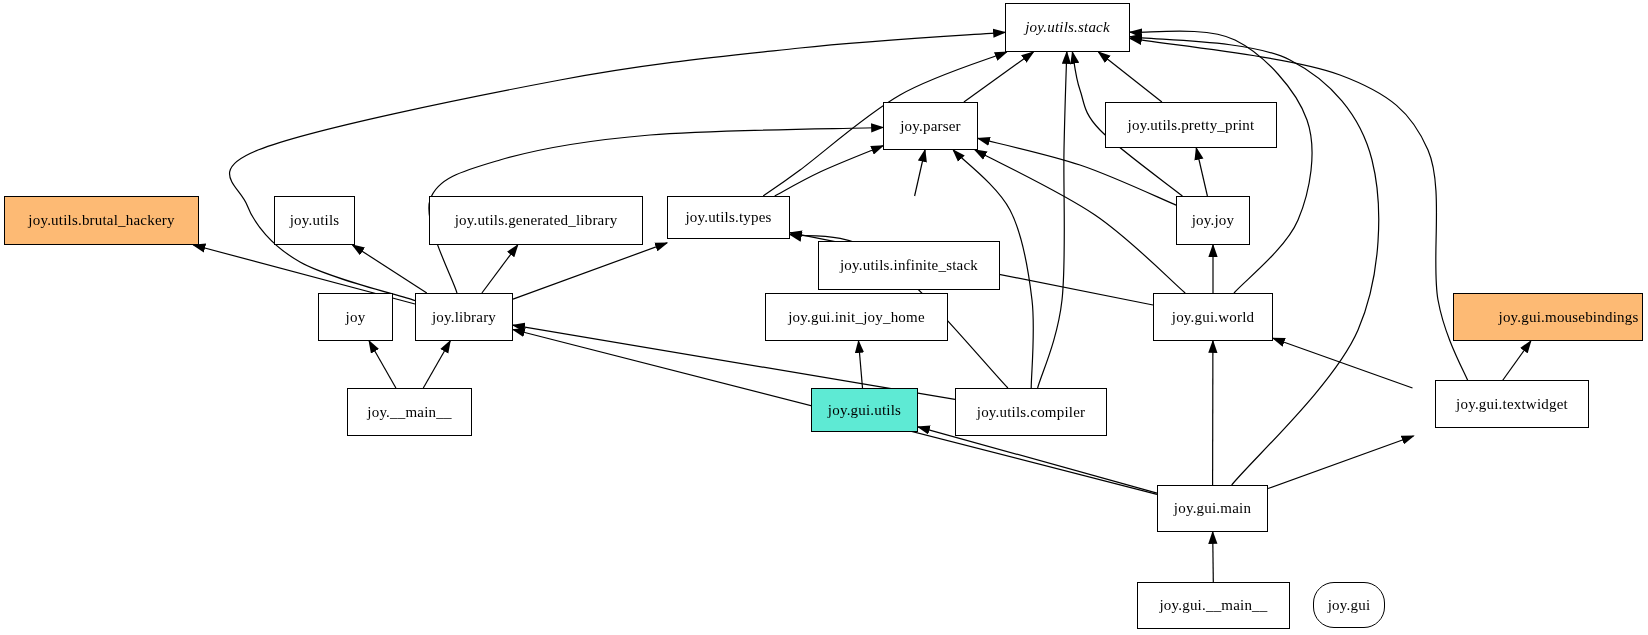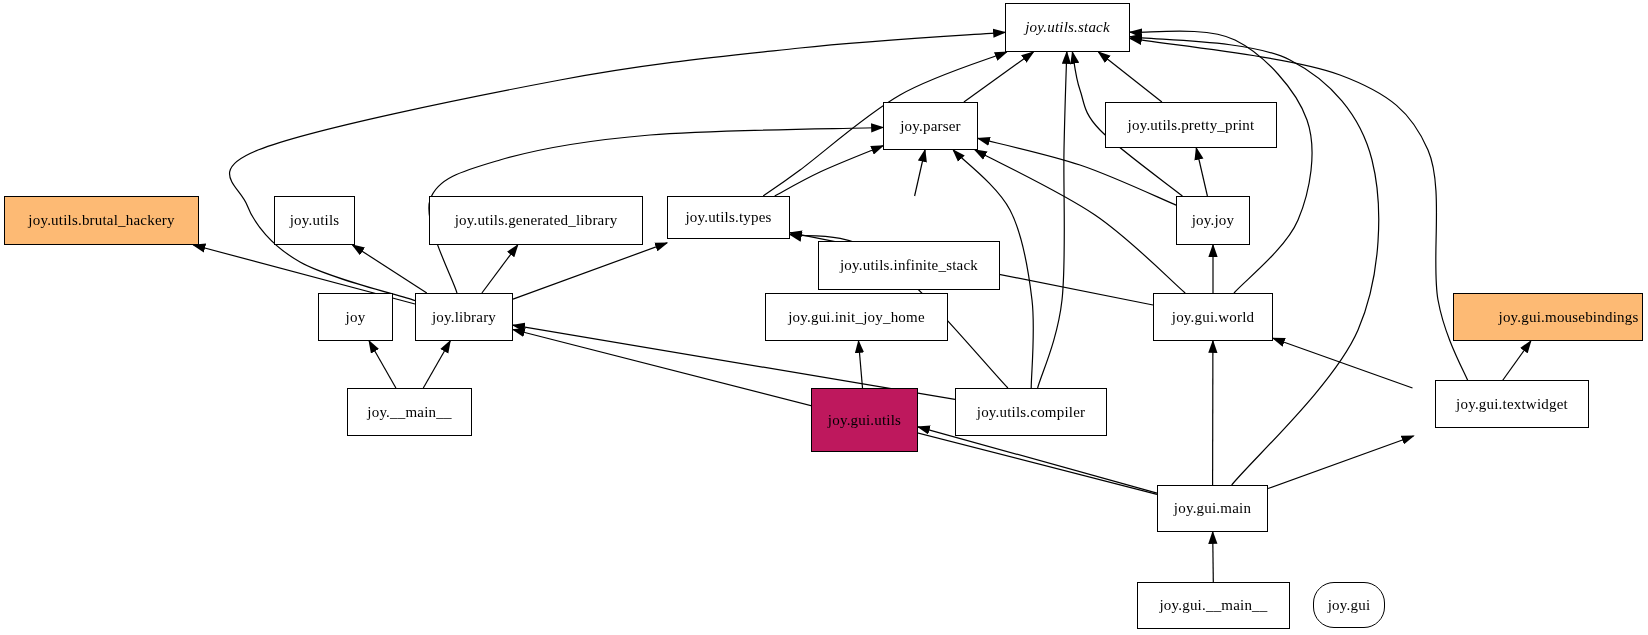--- a/index.html
+++ b/index.html
@@ -83,20 +83,20 @@
       <div class="node" style="left: 429px; top: 196px; width: 214px; height: 49px; border-color: rgb(0, 0, 0); background: rgb(255, 255, 255);">joy.utils.generated_library</div>
       <div class="node" style="left: 667px; top: 196px; width: 123px; height: 43px; border-color: rgb(0, 0, 0); background: rgb(255, 255, 255);">joy.utils.types</div>
       <div class="node" style="left: 818px; top: 196px; width: 182px; height: 49px; border-color: rgb(0, 0, 0); background: rgb(255, 255, 255); margin-top: 45px;">joy.utils.infinite_stack</div>
       <div class="node" style="left: 1176px; top: 196px; width: 74px; height: 49px; border-color: rgb(0, 0, 0); background: rgb(255, 255, 255);">joy.joy</div>
       <div class="node" style="left: 318px; top: 293px; width: 75px; height: 48px; border-color: rgb(0, 0, 0); background: rgb(255, 255, 255);">joy</div>
       <div class="node" style="left: 415px; top: 293px; width: 98px; height: 48px; border-color: rgb(0, 0, 0); background: rgb(255, 255, 255);">joy.library</div>
       <div class="node" style="left: 765px; top: 293px; width: 183px; height: 48px; border-color: rgb(0, 0, 0); background: rgb(255, 255, 255);">joy.gui.init_joy_home</div>
       <div class="node" style="left: 1153px; top: 293px; width: 120px; height: 48px; border-color: rgb(0, 0, 0); background: rgb(255, 255, 255);">joy.gui.world</div>
       <div class="node" style="left: 1453px; top: 293px; width: 190px; height: 48px; border-color: rgb(0, 0, 0); background: #fdba74; padding-left: 41px;">joy.gui.mousebindings</div>
       <div class="node" style="left: 347px; top: 388px; width: 125px; height: 48px; border-color: rgb(0, 0, 0); background: rgb(255, 255, 255);">joy.__main__</div>
-      <div class="node" style="left: 811px; top: 388px; width: 107px; height: 64px; border-color: rgb(0, 0, 0); background: #be185d;">joy.gui.utils</div>
+      <div class="node" style="left: 811px; top: 388px; width: 107px; height: 44px; border-color: rgb(0, 0, 0); background: #5eead4;">joy.gui.utils</div>
       <div class="node" style="left: 955px; top: 388px; width: 152px; height: 48px; border-color: rgb(0, 0, 0); background: rgb(255, 255, 255);">joy.utils.compiler</div>
       <div class="node" style="left: 1403px; top: 380px; width: 154px; height: 48px; border-color: rgb(0, 0, 0); background: rgb(255, 255, 255); margin-left: 32px;">joy.gui.textwidget</div>
       <div class="node" style="left: 1157px; top: 485px; width: 111px; height: 47px; border-color: rgb(0, 0, 0); background: rgb(255, 255, 255);">joy.gui.main</div>
       <div class="node" style="left: 1137px; top: 582px; width: 153px; height: 47px; border-color: rgb(0, 0, 0); background: rgb(255, 255, 255);">joy.gui.__main__</div>
       <div class="node" style="left: 1313px; top: 582px; width: 72px; height: 46px; border-color: rgb(0, 0, 0); background: rgb(255, 255, 255); border-radius: 21px;">joy.gui</div>
     </div>
 </div>
 
 </body></html>

